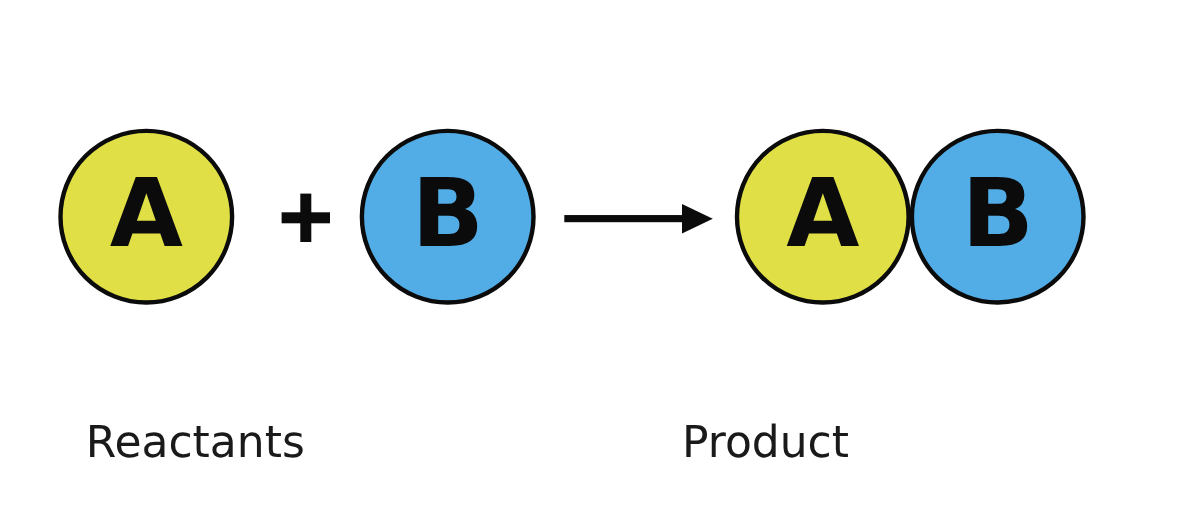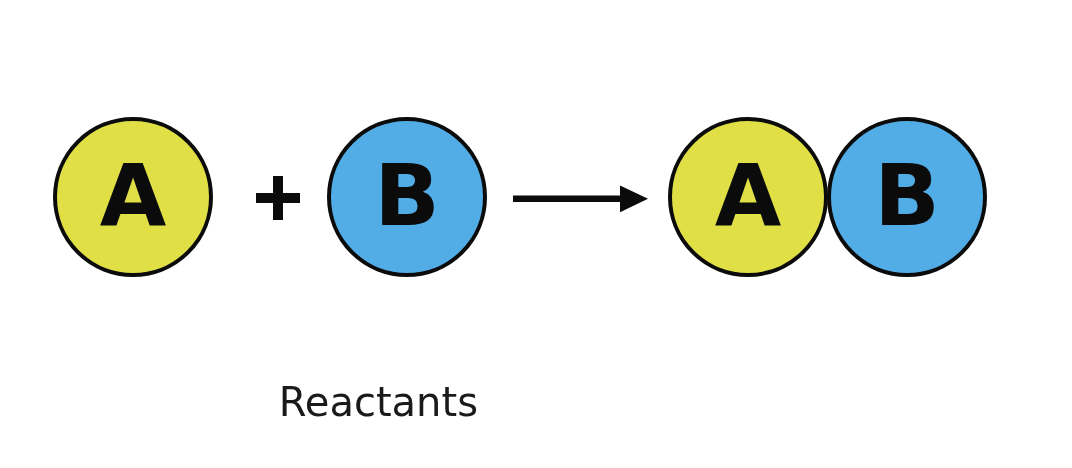--- a/index.html
+++ b/index.html
@@ -82,21 +82,21 @@
 
   
   .caption {
     position: absolute;
     font-family: "DejaVu Sans", "Liberation Sans", sans-serif;
     font-weight: 400;
     font-size: 40px;
     line-height: 1;
     color: #1a1a1a;
     white-space: nowrap;
-    text-align: right;
+    text-align: left;
     user-select: none;
   }
   #caption-reactants { left: 78px;  top: 382px; width: 400px; }
   #caption-product   { left: 620px; top: 382px; width: 400px; }
 </style>
 </head>
 <body>
 
 <div id="stage">
 
@@ -121,14 +121,15 @@
   <div class="atom" id="atom-product-a" style="background-color: rgb(224, 224, 70);">
     <span class="atom-label">A</span>
   </div>
 
   <div class="atom" id="atom-product-b" style="background-color: rgb(82, 173, 230);">
     <span class="atom-label">B</span>
   </div>
 
   <div class="caption" id="caption-reactants">Reactants</div>
 
+  <div class="caption" id="caption-product">Product</div>
 
 </div>
 
 </body></html>

